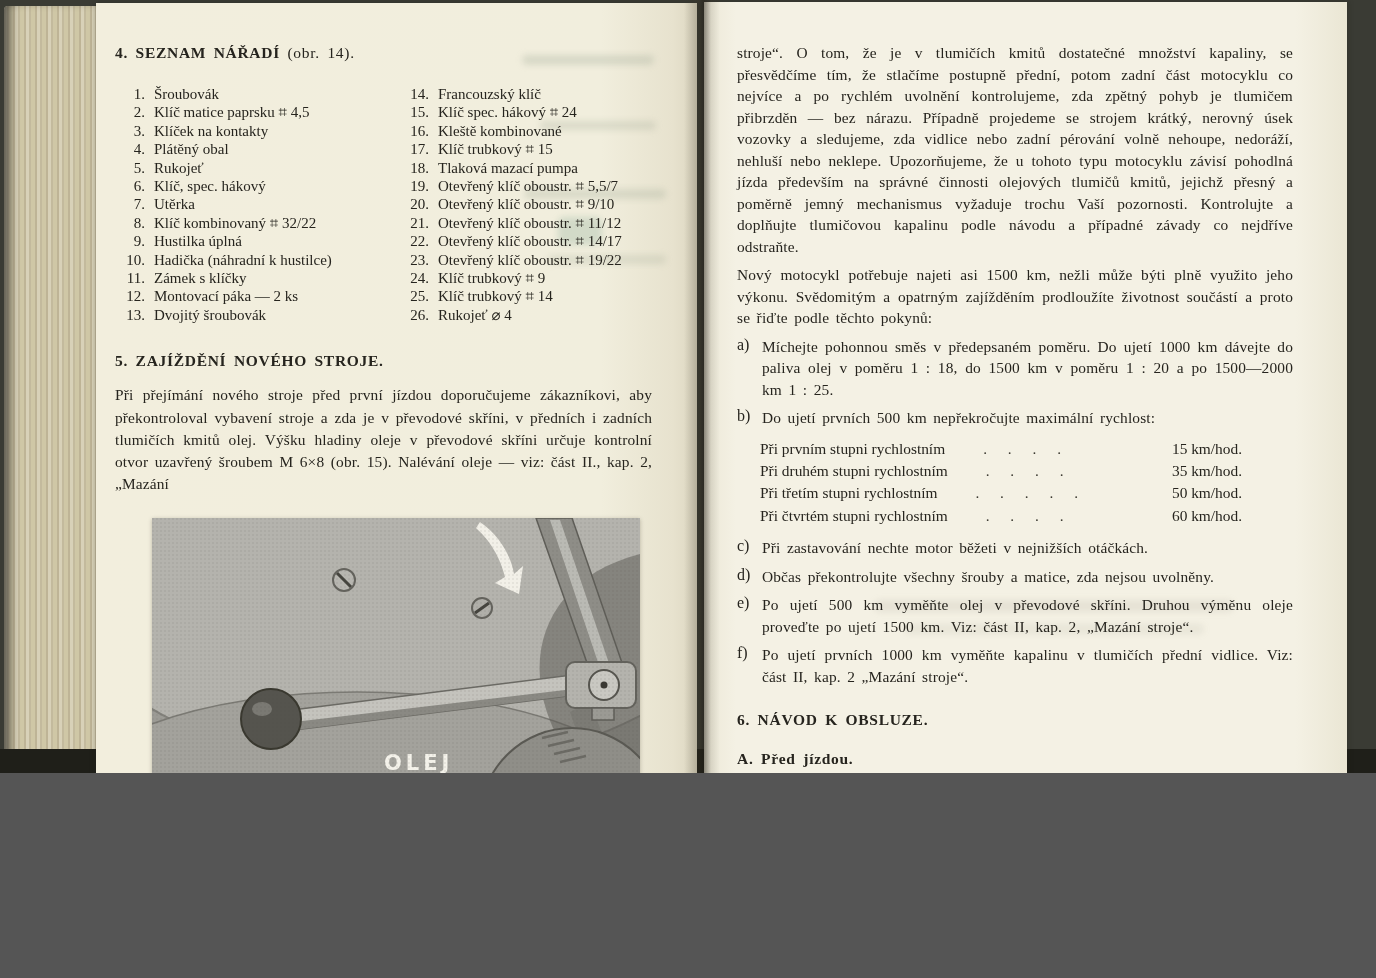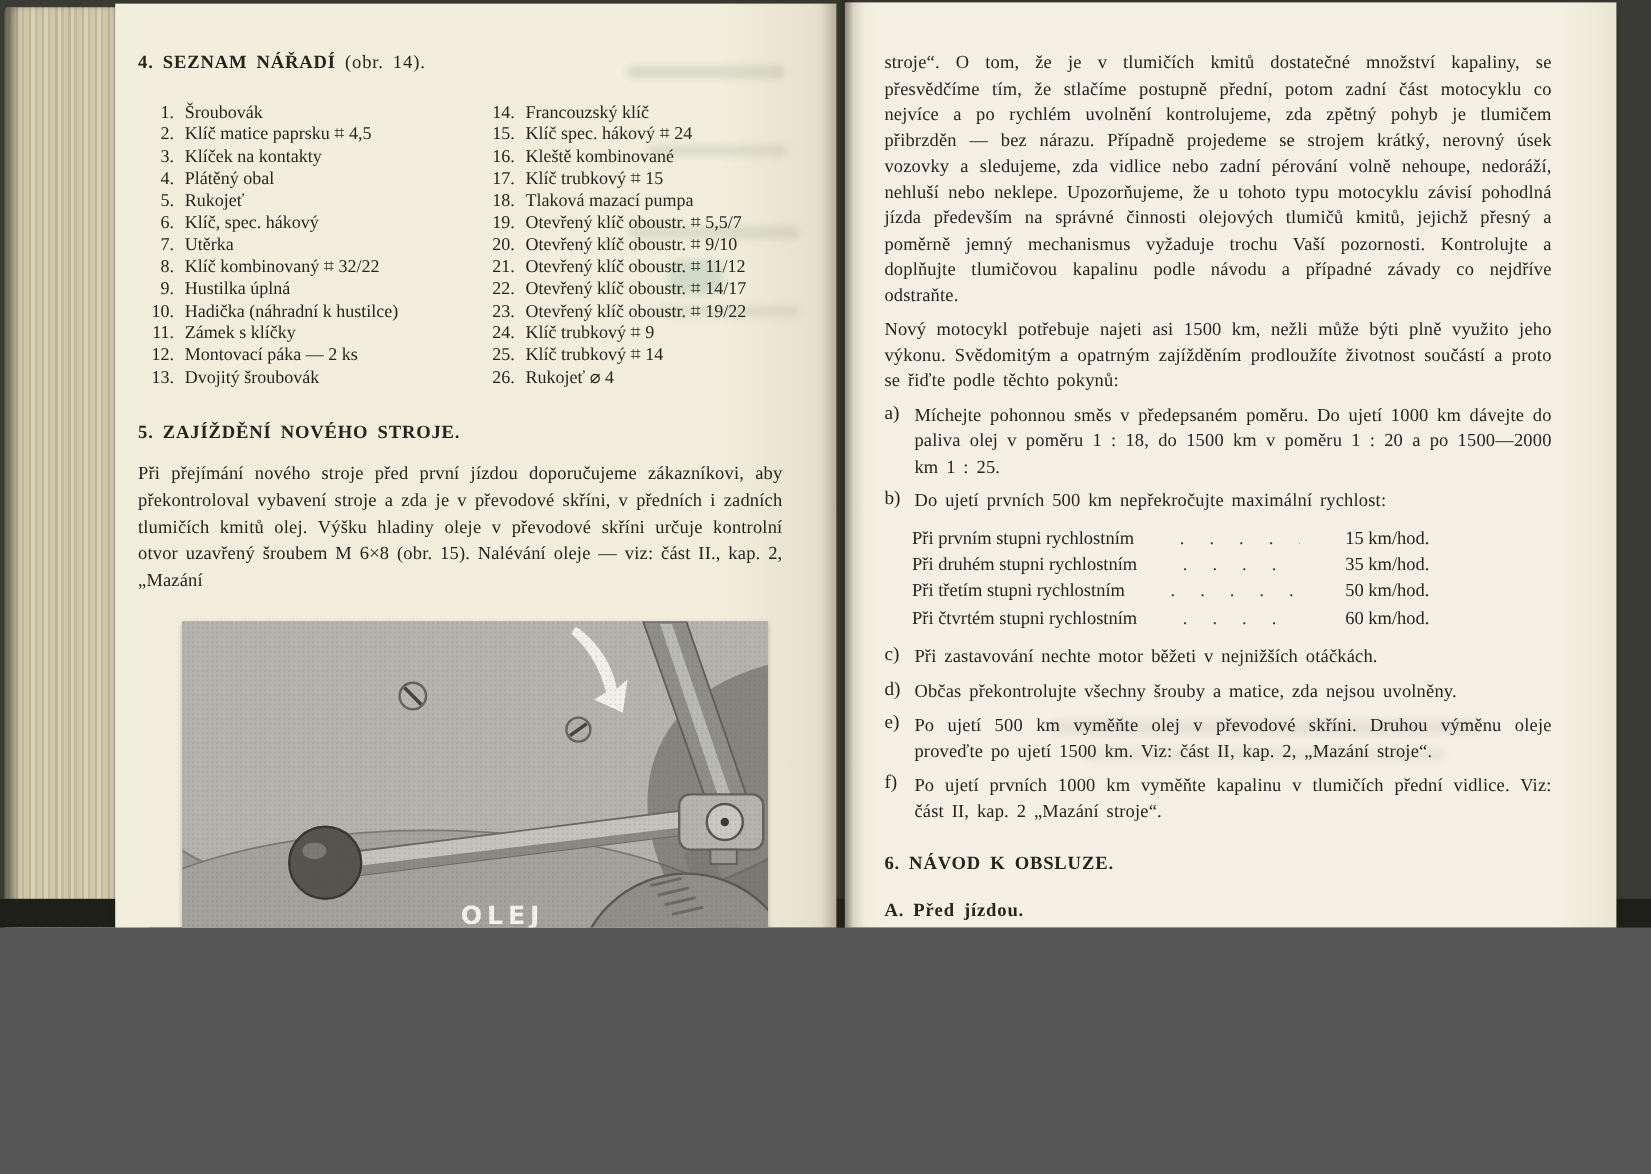--- a/index.html
+++ b/index.html
@@ -60,21 +60,21 @@
   .pnum{position:absolute;font-size:15.5px;}
   .pnum-left{left:16px;top:871px;}
   .pnum-right{right:52px;top:884px;}
 
   .item{position:relative;padding-left:25px;margin-top:7px;}
   .item .letter{position:absolute;left:0;top:0;}
   .speeds{margin-top:9px;padding-left:23px;}
   .speed-row{display:flex;line-height:22.4px;font-size:15.4px;white-space:nowrap;gap:38px;}
   .sp-label{flex:none;}
   .sp-dots{flex:1;text-align:center;word-spacing:17px;overflow:hidden;color:#3a382f;}
-  .sp-value{flex:none;width:172px;}
+  .sp-value{flex:none;width:172px;text-align:center;}
   .h6{margin-top:23px;}
   .hA{margin-top:19px;}
   .rp-inner p.m{margin-top:7px;}
   .bold{font-weight:bold;}
 
   
   .wm{position:absolute;z-index:50;white-space:nowrap;font-family:"DejaVu Serif",serif;pointer-events:none;}
   .wm-big{left:18px;top:776px;font-size:122px;letter-spacing:4px;
     color:rgba(125,118,100,.06);-webkit-text-stroke:2px rgba(112,105,88,.30);
     text-shadow:2px 2px 3px rgba(255,255,255,.42);}

